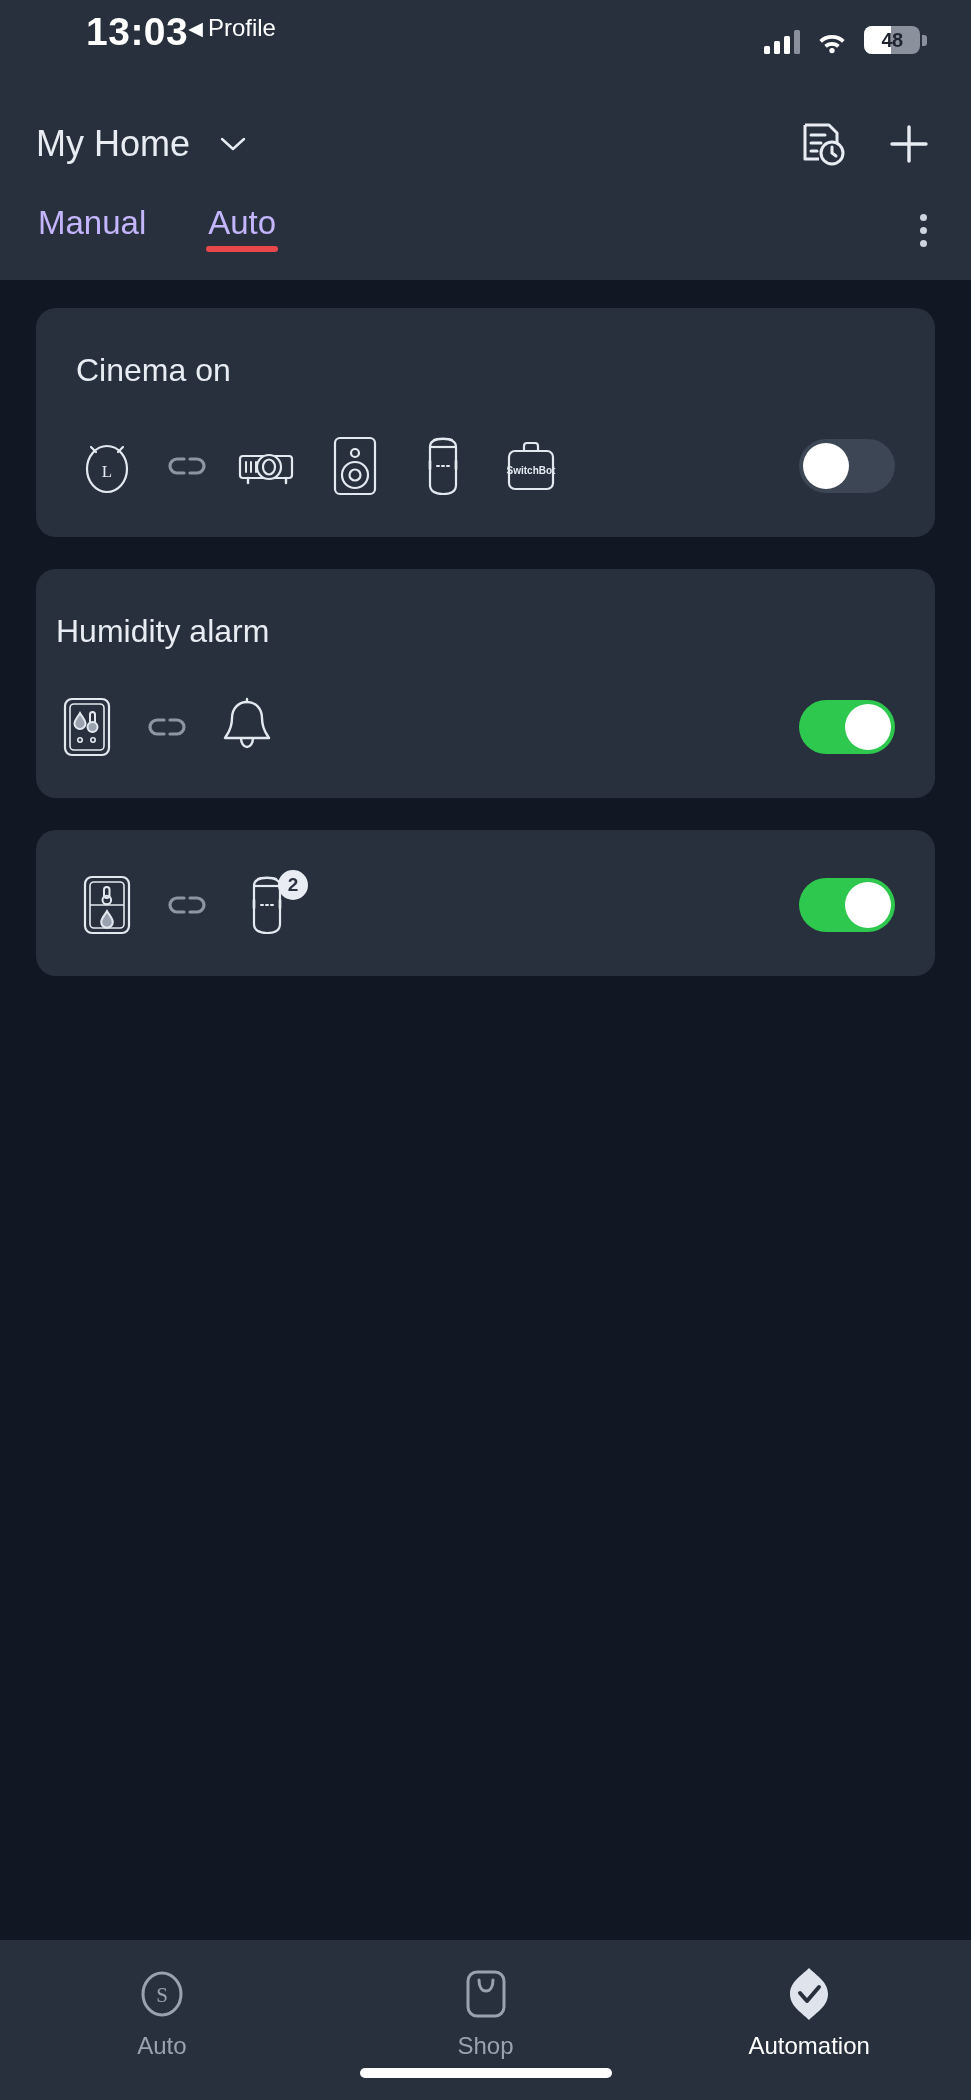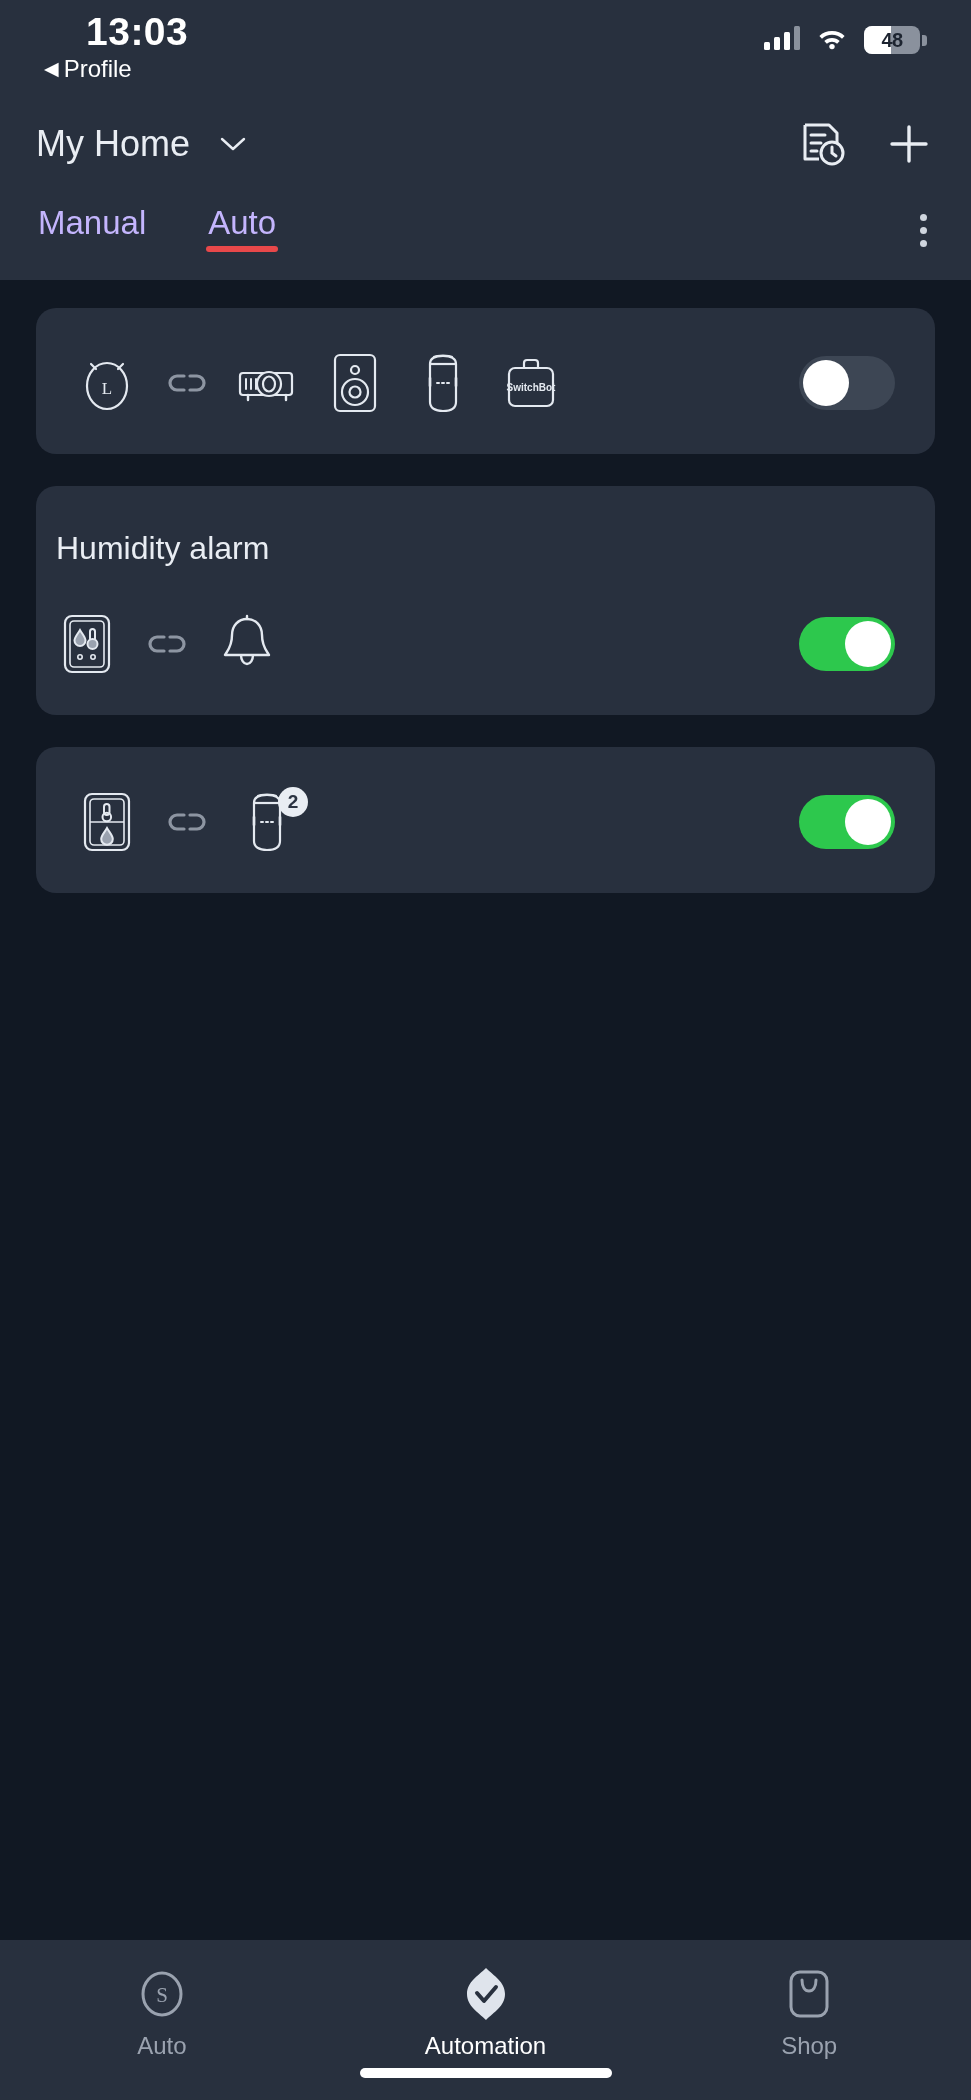--- a/index.html
+++ b/index.html
@@ -10,26 +10,26 @@
     overflow: hidden;
   }
   .phone { position: relative; width: 971px; height: 2100px; background: #111823; }
 
   
   .statusbar {
     position: relative; height: 96px; background: #28303e;
     display: flex; align-items: flex-start; justify-content: space-between;
     padding: 12px 44px 0 44px;
   }
-  .sb-left { display: flex; flex-direction: column; align-items: flex-start; }
+  .sb-left { display: flex; align-items: flex-start; }
   .sb-time { font-size: 39px; font-weight: 600; color: #fff; letter-spacing: .5px; line-height: 1.05; margin-left: 42px;}
   .sb-back { display: flex; align-items: center; gap: 5px; margin-top: 2px; }
   .sb-back-arrow { font-size: 19px; color: #fff; line-height: 1; }
   .sb-back-label { font-size: 24px; color: #fff; }
-  .sb-right { display: flex; align-items: flex-start; gap: 16px; margin-top: 14px; }
+  .sb-right { display: flex; align-items: flex-end; gap: 16px; margin-top: 14px; }
   .bars { display: flex; align-items: flex-end; gap: 4px; height: 24px; }
   .bars i { display: block; width: 6px; background: #fff; border-radius: 1.5px; }
   .bars i:nth-child(1){ height: 8px; }
   .bars i:nth-child(2){ height: 13px; }
   .bars i:nth-child(3){ height: 18px; }
   .bars i:nth-child(4){ height: 24px; background: #8a919d; }
   .wifi { width: 32px; height: 24px; }
   .batt { position: relative; width: 56px; height: 28px; border-radius: 8px; background: #8a919d; display: flex; align-items: center; }
   .batt-fill { position: absolute; left: 0; top: 0; bottom: 0; width: 48%; background: #fff; border-radius: 8px 0 0 8px; }
   .batt-num { position: relative; z-index: 2; width: 100%; text-align: center; font-size: 20px; font-weight: 700; color: #1d2430; letter-spacing: -.5px; }
@@ -178,20 +178,21 @@
     <div class="kebab">
       <span></span>
       <span></span>
       <span></span>
     </div>
   </div>
 
   <div class="list">
 
     <div class="card" style="background: rgb(40, 48, 62);">
+      <div class="card-title">Cinema on</div>
       <div class="card-row">
         <div class="devices">
 
           <div class="dev">
             <svg width="60" height="60" viewBox="0 0 60 60">
               <ellipse cx="30" cy="33" rx="20" ry="23" stroke="#e4e9f0" stroke-width="2.2" fill="none"></ellipse>
               <path d="M14 11l5 5M46 11l-5 5" stroke="#e4e9f0" stroke-width="2.2" stroke-linecap="round"></path>
               <text x="30" y="41" font-size="17" fill="#e4e9f0" text-anchor="middle" font-family="'Liberation Serif', serif">L</text>
             </svg>
           </div>
@@ -333,37 +334,37 @@
     <div class="navitem">
       <div class="nav-ico">
         <svg width="50" height="52" viewBox="0 0 50 52">
           <ellipse cx="25" cy="26" rx="19" ry="21" stroke="#9aa2af" stroke-width="3" fill="none"></ellipse>
           <text x="25" y="34" font-size="21" fill="#9aa2af" text-anchor="middle" font-family="'Liberation Serif', serif">S</text>
         </svg>
       </div>
       <div class="nav-label">Auto</div>
     </div>
 
+    <div class="navitem">
+      <div class="nav-ico">
+        <svg width="46" height="54" viewBox="0 0 46 54">
+          <rect x="5" y="5" width="36" height="44" rx="9" stroke="#9aa2af" stroke-width="3" fill="none"></rect>
+          <path d="M16 13c0 7 3 11 7 11s7-4 7-11" stroke="#9aa2af" stroke-width="3" fill="none" stroke-linecap="round"></path>
+        </svg>
+      </div>
+      <div class="nav-label">Shop</div>
+    </div>
+
     <div class="navitem active">
       <div class="nav-ico">
         <svg width="50" height="56" viewBox="0 0 50 56">
           <path d="M25 2c8 8 19 14 19 26S33 46 25 54C17 46 6 40 6 28S17 10 25 2z" fill="#dfe4ec"></path>
           <path d="M16 27l7 8 12-14" stroke="#28303e" stroke-width="4" fill="none" stroke-linecap="round" stroke-linejoin="round"></path>
         </svg>
       </div>
       <div class="nav-label">Automation</div>
     </div>
 
-    <div class="navitem">
-      <div class="nav-ico">
-        <svg width="46" height="54" viewBox="0 0 46 54">
-          <rect x="5" y="5" width="36" height="44" rx="9" stroke="#9aa2af" stroke-width="3" fill="none"></rect>
-          <path d="M16 13c0 7 3 11 7 11s7-4 7-11" stroke="#9aa2af" stroke-width="3" fill="none" stroke-linecap="round"></path>
-        </svg>
-      </div>
-      <div class="nav-label">Shop</div>
-    </div>
-
 
   </div>
 
   <div class="homebar"></div>
 </div>
 
 </body></html>

